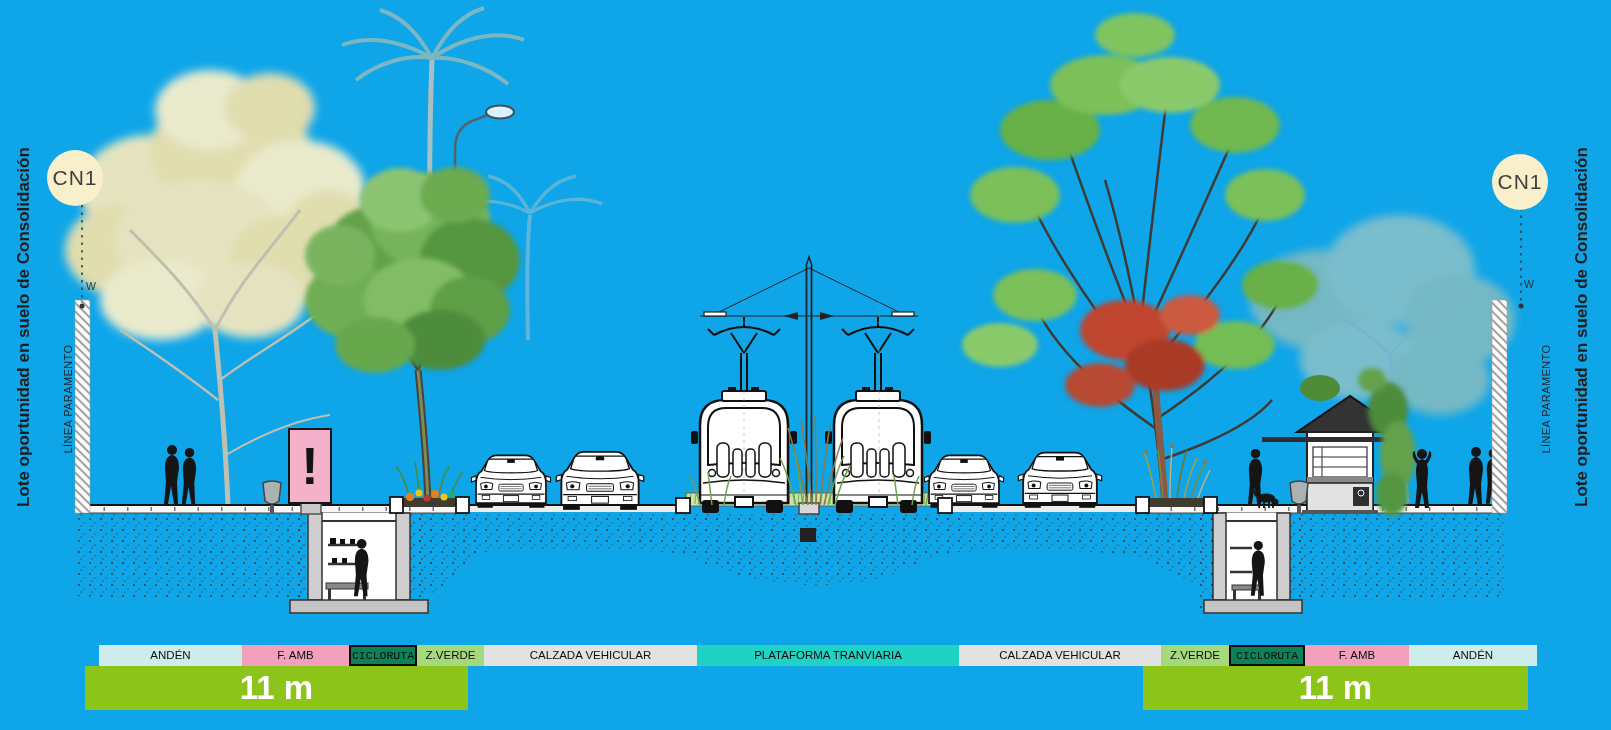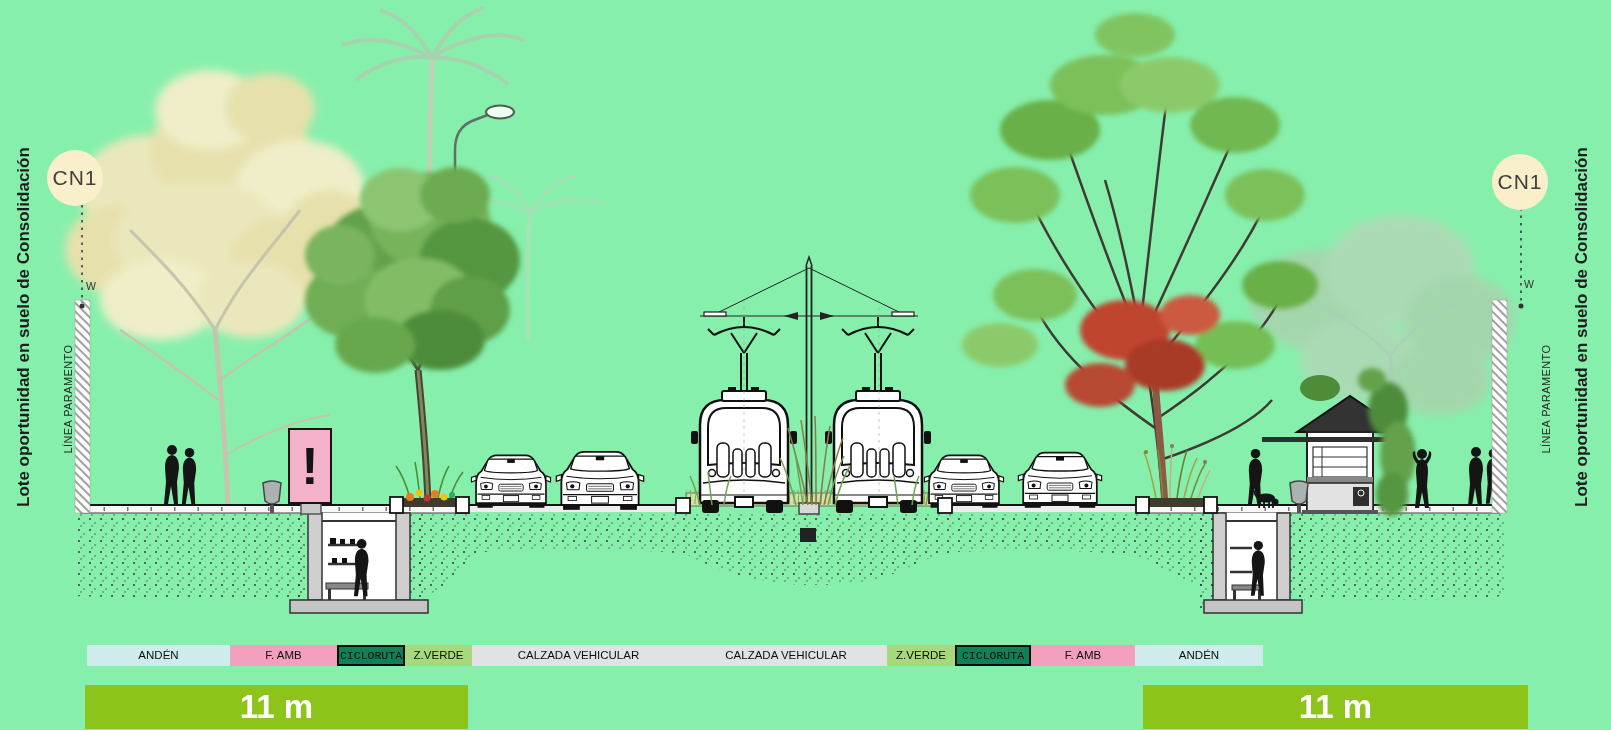--- a/index.html
+++ b/index.html
@@ -1,41 +1,41 @@
 <!DOCTYPE html>
 <html><head>
 <meta charset="utf-8">
 <style>
   html,body{margin:0;padding:0;background:#ffffff;}
-  .stage{position:relative;width:1611px;height:730px;background:#86efac;overflow:hidden;
+  .stage{position:relative;width:1611px;height:730px;background:#0ea5e9;overflow:hidden;
          font-family:"Liberation Sans",sans-serif;}
   .stage svg.art{position:absolute;left:0;top:0;}
   
   .badge{position:absolute;width:56px;height:56px;border-radius:50%;
          display:flex;align-items:center;justify-content:center;
          font-size:21px;color:#3f3f3f;letter-spacing:1px;}
   
   .vlabel{position:absolute;transform:rotate(-90deg);transform-origin:0 0;
           white-space:nowrap;color:#1e1e1e;}
   .lot-label{font-size:17px;font-weight:600;width:345px;text-align:center;}
   .par-label{font-size:11px;width:190px;text-align:center;letter-spacing:.4px;color:#262626;}
   .wmark{position:absolute;font-size:10.5px;color:#333;}
   
   .billboard{position:absolute;left:288px;top:428px;width:44px;height:76px;
              border:2.5px solid #151515;box-sizing:border-box;
              display:flex;align-items:center;justify-content:center;
              font-size:52px;font-weight:bold;color:#141414;line-height:1;}
   
-  .zonebar{position:absolute;left:87px;top:645px;width:1438px;height:21px;display:flex;}
+  .zonebar{position:absolute;left:99px;top:645px;width:1438px;height:21px;display:flex;}
   .zone{height:21px;line-height:21px;text-align:center;font-size:11.5px;color:#0d0d0d;
         box-sizing:border-box;overflow:hidden;white-space:nowrap;}
   .zone.outlined{border:2px solid #0c0c0c;line-height:17px;font-family:Liberation Mono, monospace;}
   
   .dim-bar{position:absolute;top:666px;height:44px;display:flex;align-items:center;
-           justify-content:center;color:#fff;font-size:33px;font-weight:bold;margin-top:19px;}
+           justify-content:center;color:#fff;font-size:33px;font-weight:bold;}
 </style>
 </head>
 <body>
 
 <div class="stage">
 
 <svg class="art" width="1611" height="730" viewBox="0 0 1611 730">
 <defs>
   <filter id="soft4" x="-30%" y="-30%" width="160%" height="160%">
           <feGaussianBlur stdDeviation="5"></feGaussianBlur>
@@ -476,20 +476,21 @@
 <div class="wmark" style="left:1524px;top:278px">W</div>
 
 <div class="billboard" style="background: rgb(244, 177, 202);">!</div>
 
 <div class="zonebar">
   <div class="zone" style="width: 143px; background: rgb(207, 236, 236);">ANDÉN</div>
   <div class="zone" style="width: 107px; background: rgb(242, 160, 187);">F. AMB</div>
   <div class="zone outlined" style="width: 68px; background: rgb(15, 129, 87);">CICLORUTA</div>
   <div class="zone" style="width: 67px; background: rgb(166, 217, 125);">Z.VERDE</div>
   <div class="zone" style="width: 213px; background: rgb(226, 226, 226);">CALZADA VEHICULAR</div>
+  <div class="zone" style="width: 262px; background: rgb(31, 210, 195);">PLATAFORMA TRANVIARIA</div>
   <div class="zone" style="width: 202px; background: rgb(226, 226, 226);">CALZADA VEHICULAR</div>
   <div class="zone" style="width: 68px; background: rgb(166, 217, 125);">Z.VERDE</div>
   <div class="zone outlined" style="width: 76px; background: rgb(15, 129, 87);">CICLORUTA</div>
   <div class="zone" style="width: 104px; background: rgb(242, 160, 187);">F. AMB</div>
   <div class="zone" style="width: 128px; background: rgb(207, 236, 236);">ANDÉN</div>
 </div>
 
 <div class="dim-bar" style="left: 85px; width: 383px; background: rgb(141, 196, 26);">11 m</div>
 <div class="dim-bar" style="left: 1143px; width: 385px; background: rgb(141, 196, 26);">11 m</div>
 

